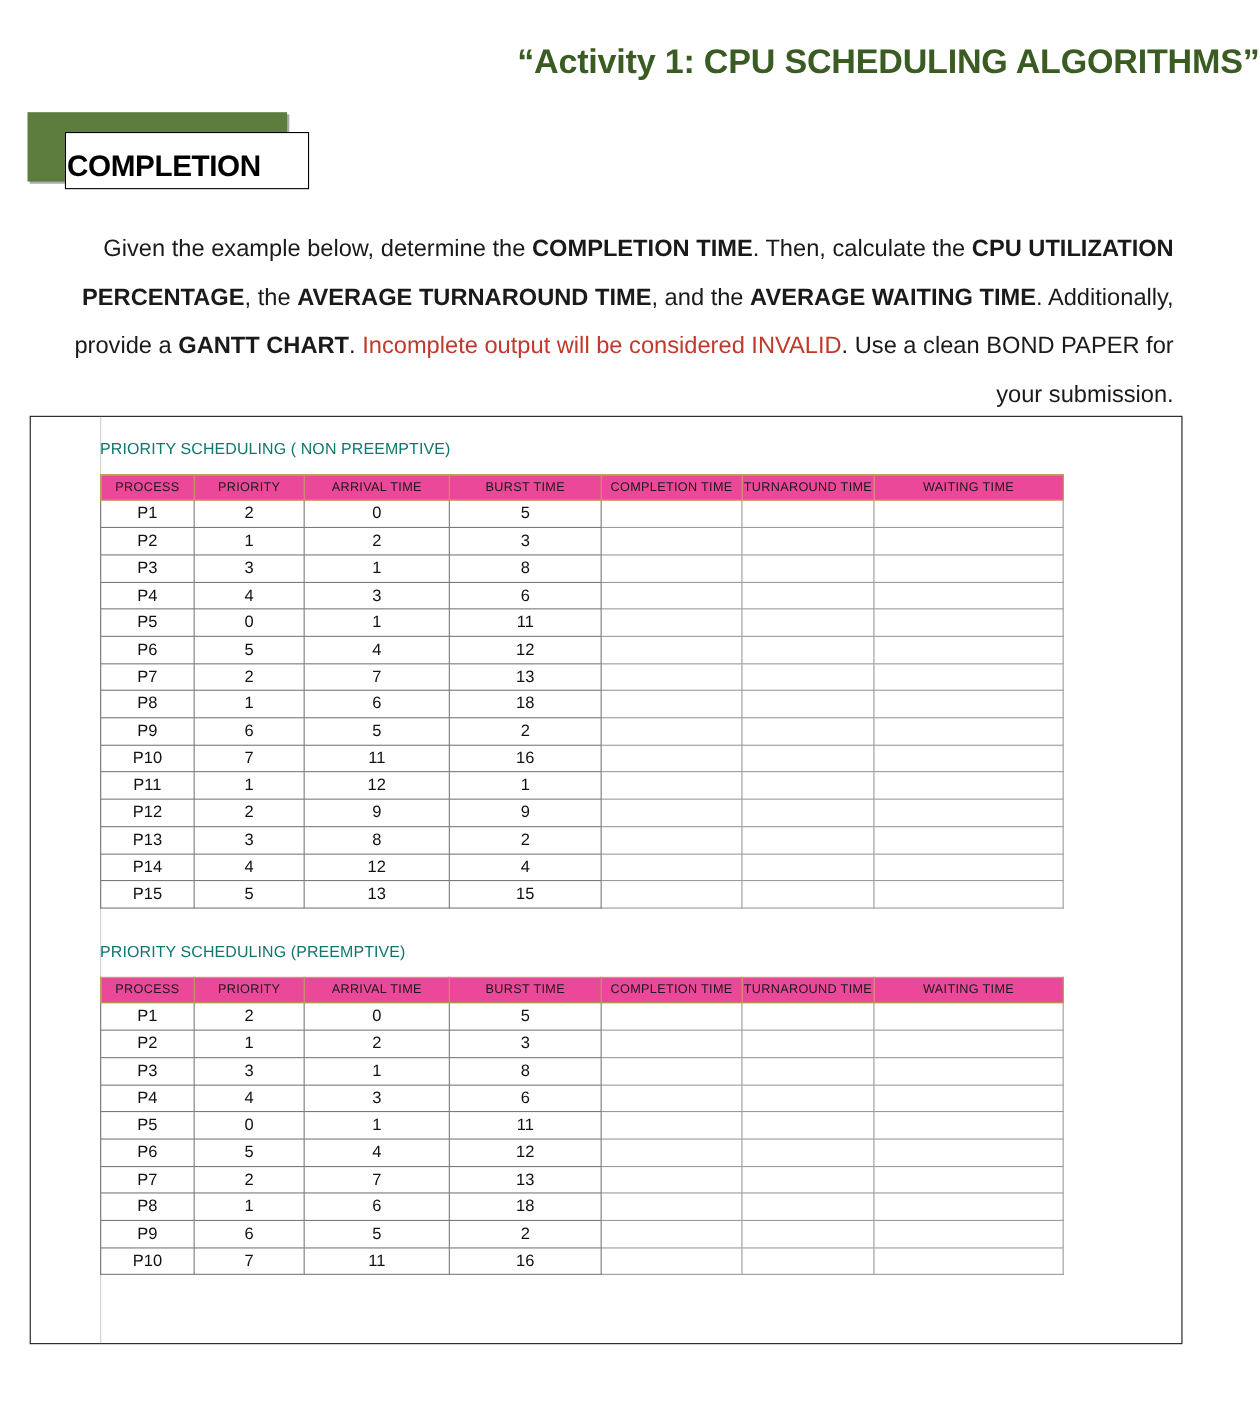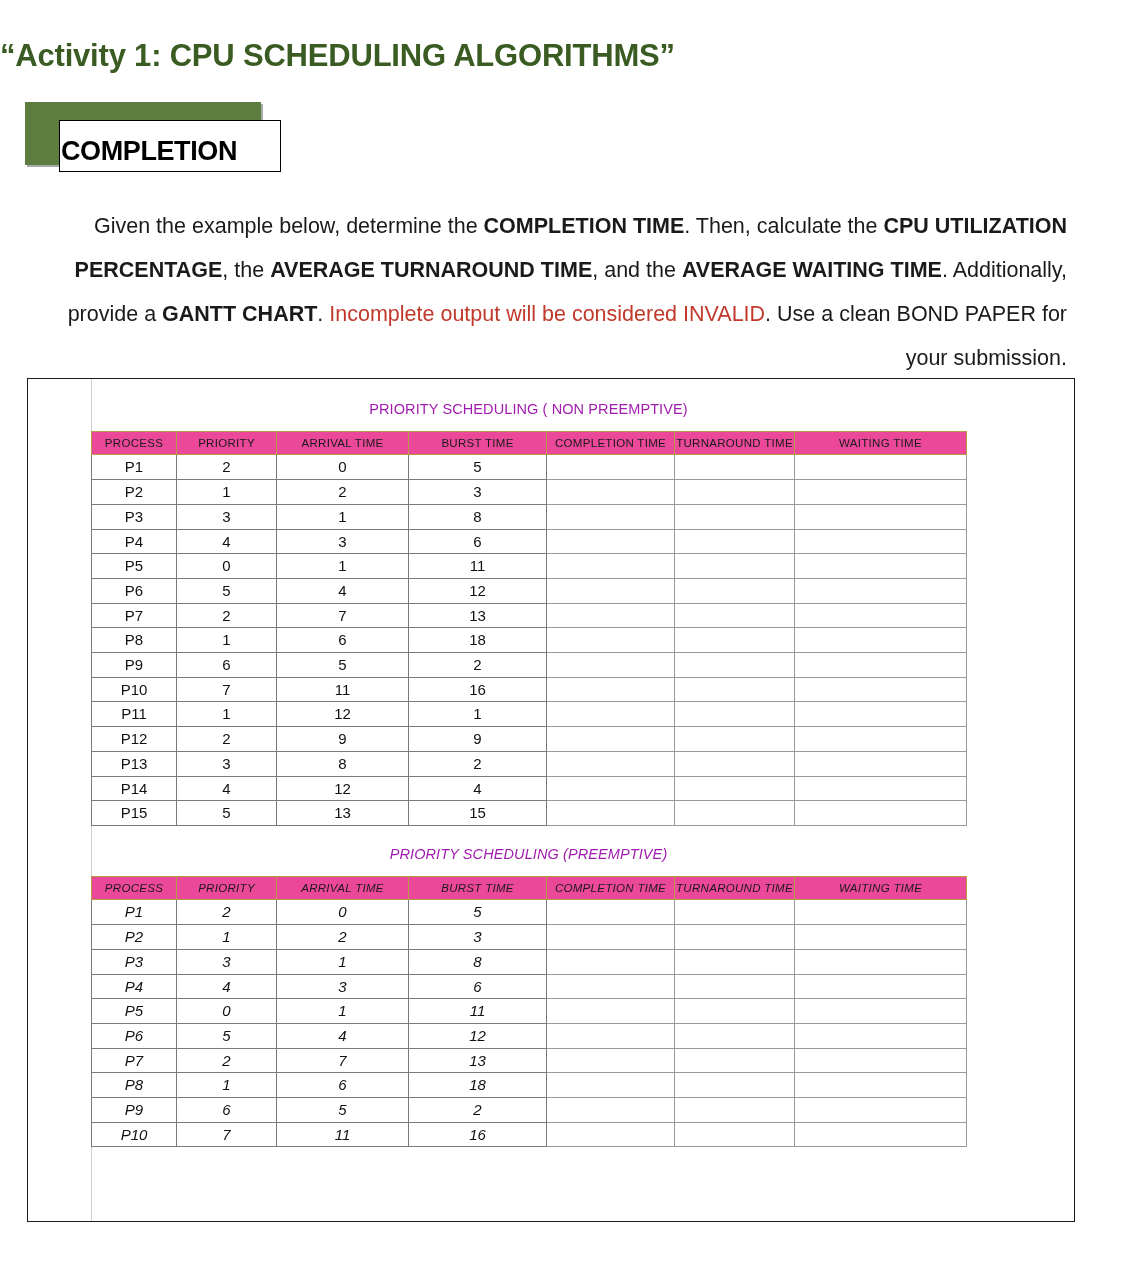--- a/index.html
+++ b/index.html
@@ -15,21 +15,21 @@
     color: #000000;
     overflow: hidden;
   }
 
   
   #doc-title {
     position: absolute;
     left: 0;
     top: 38px;
     width: 1145px;
-    text-align: left;
+    text-align: right;
     font-size: 31px;
     font-weight: bold;
     color: #3a5c22;
     letter-spacing: -0.2px;
     white-space: nowrap;
   }
 
   
   #instruction-banner {
     position: absolute;
@@ -100,26 +100,26 @@
     left: 63px;
     top: 0;
     width: 1px;
     height: 842px;
     background: #d0d0d0;
   }
 
   
   .sheet-table-wrap { position: absolute; left: 63px; width: 875px; }
   #table-block-1 { top: 11px; }
-  #table-block-2 { top: 456px; font-style: italic; }
+  #table-block-2 { top: 468px; }
 
   .table-caption {
-    text-align: center;
+    text-align: left;
     font-size: 14.5px;
-    color: #a21caf;
+    color: #0f766e;
     line-height: 1.2;
     padding-top: 11px;
     padding-bottom: 13px;
     letter-spacing: 0.1px;
     white-space: nowrap;
   }
 
   table.sched {
     border-collapse: collapse;
     table-layout: fixed;

